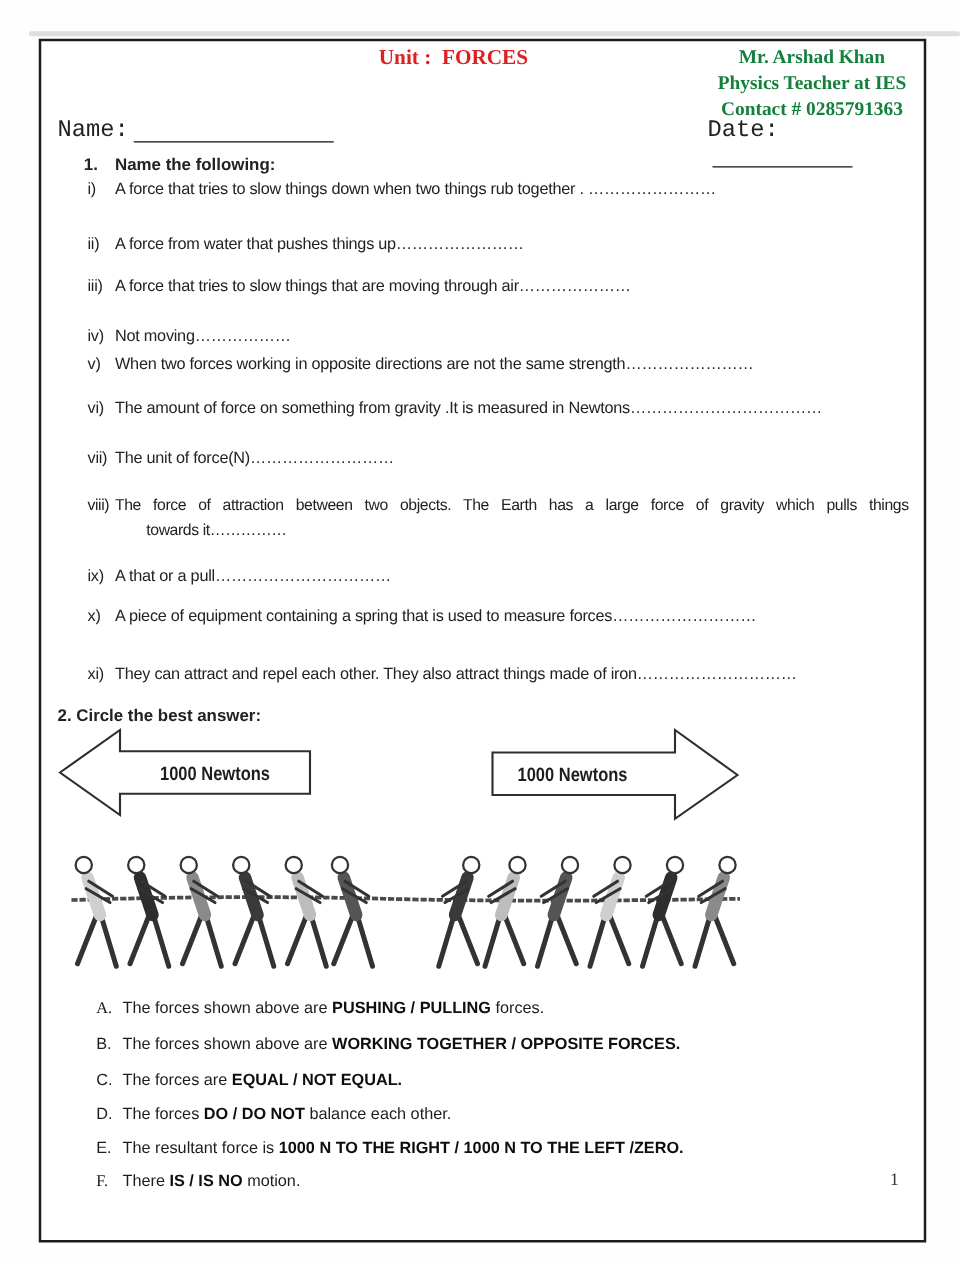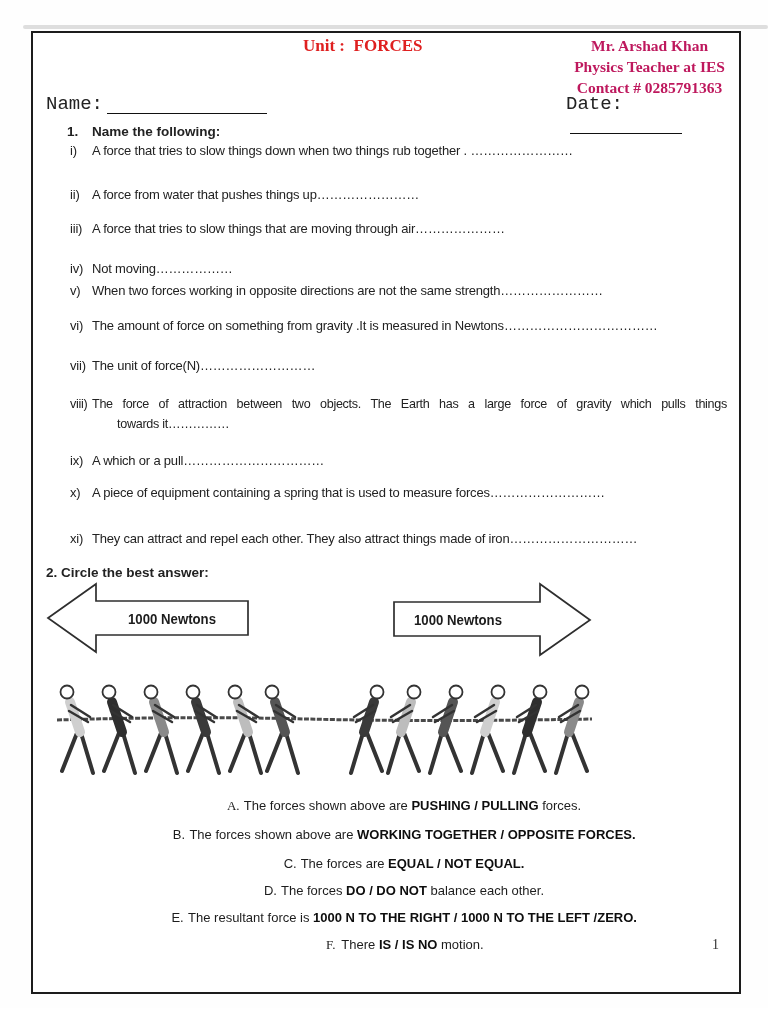--- a/index.html
+++ b/index.html
@@ -7,21 +7,21 @@
         font-family:"Liberation Sans","DejaVu Sans",sans-serif;color:#222;}
   .scan-line{position:absolute;top:25px;left:23px;width:745px;height:4px;background:#dedede;border-radius:2px;}
   .page-border{position:absolute;left:31px;top:31px;width:706px;height:959px;border:2px solid #1c1c1c;background:#fff;overflow:hidden;}
   .content{position:relative;padding:2px 12px 0 13px;}
 
   
   .header-row{position:relative;height:59px;}
   .unit-title{position:absolute;left:257px;top:1px;font-family:"Liberation Serif","DejaVu Serif",serif;
               font-weight:bold;font-size:17px;color:#df2020;white-space:pre;}
   .teacher-block{position:absolute;right:2px;top:0;text-align:center;font-family:"Liberation Serif","DejaVu Serif",serif;
-                 font-weight:bold;font-size:15.5px;color:#be185d;line-height:21px;}
+                 font-weight:bold;font-size:15.5px;color:#15803d;line-height:21px;}
 
   .ws-title{font-family:"Liberation Serif","DejaVu Serif",serif;font-weight:bold;font-size:15px;color:#111;line-height:19px;}
   .name-row{position:relative;height:21px;font-size:19px;line-height:20px;font-family:Liberation Mono, monospace;}
   .blank-line{display:inline-block;border-bottom:1.5px solid #111;height:14px;vertical-align:bottom;margin-left:4px;}
   .name-line{width:160px;}
   .date-group{position:absolute;left:520px;top:0;}
   .date-line{width:112px;}
 
   
   .q1-heading{margin-top:7px;font-weight:bold;font-size:13.5px;line-height:19px;padding-left:21px;}
@@ -39,21 +39,21 @@
   .arrow{position:absolute;top:0;font-weight:bold;}
   .arrow-left{left:0;}
   .arrow-right{left:346px;}
   .arrow svg{display:block;}
   .arrow text{font-family:"Liberation Sans","DejaVu Sans",sans-serif;font-size:15.5px;fill:#1d1d1d;}
 
   .tug-wrap{margin:17px 0 0 11px;width:535px;height:105px;}
   .tug-wrap svg{display:block;}
 
   .answers{margin-top:17px;padding-left:31px;}
-  .answer{font-size:13px;line-height:17px;margin-bottom:12px;color:#1d1d1d;text-align:center;}
+  .answer{font-size:13px;line-height:17px;margin-bottom:12px;color:#1d1d1d;}
   .answer:nth-child(n+3){margin-bottom:10px;}
   .answer .letter{display:inline-block;min-width:21px;}
   .answer .letter.serif{font-family:"Liberation Serif","DejaVu Serif",serif;}
   .answer b{color:#0e0e0e;}
 
   .page-number{position:absolute;left:712px;top:937px;font-family:"Liberation Serif","DejaVu Serif",serif;
                font-size:14px;color:#333;}
 </style>
 </head>
 <body>
@@ -90,21 +90,21 @@
         <div class="q-item" style="margin-bottom:14px"><span class="numeral">ii)</span><span>A force from water that pushes things up……………………</span></div>
         <div class="q-item" style="margin-bottom:20px"><span class="numeral">iii)</span><span>A force that tries to slow things that are moving through air…………………</span></div>
         <div class="q-item" style="margin-bottom:2px"><span class="numeral">iv)</span><span>Not moving………………</span></div>
         <div class="q-item" style="margin-bottom:15px"><span class="numeral">v)</span><span>When two forces working in opposite directions are not the same strength……………………</span></div>
         <div class="q-item" style="margin-bottom:20px"><span class="numeral">vi)</span><span>The amount of force on something from gravity .It is measured in Newtons………………………………</span></div>
         <div class="q-item" style="margin-bottom:18px"><span class="numeral">vii)</span><span>The unit of force(N)………………………</span></div>
         <div class="q-item tight" style="margin-bottom:17px">
           <div class="q-just"><span class="numeral">viii)</span><span>The force of attraction between two objects. The Earth has a large force of gravity which pulls things</span></div>
           <div class="q-line2">towards it……………</div>
         </div>
-        <div class="q-item" style="margin-bottom:12px"><span class="numeral">ix)</span><span>A which or a pull……………………………</span></div>
+        <div class="q-item" style="margin-bottom:12px"><span class="numeral">ix)</span><span>A that or a pull……………………………</span></div>
         <div class="q-item" style="margin-bottom:26px"><span class="numeral">x)</span><span>A piece of equipment containing a spring that is used to measure forces………………………</span></div>
         <div class="q-item" style="margin-bottom:14px"><span class="numeral">xi)</span><span>They can attract and repel each other. They also attract things made of iron…………………………</span></div>
       </div>
 
       <div class="q2-heading">2. Circle the best answer:</div>
 
       <div class="arrows-row">
         <div class="arrow arrow-left">
           <svg width="204" height="74" viewBox="0 0 204 74">
             <polygon points="2,36 50,2 50,19 202,19 202,53 50,53 50,70" fill="#ffffff" stroke="#2e2e2e" stroke-width="1.7"></polygon>

